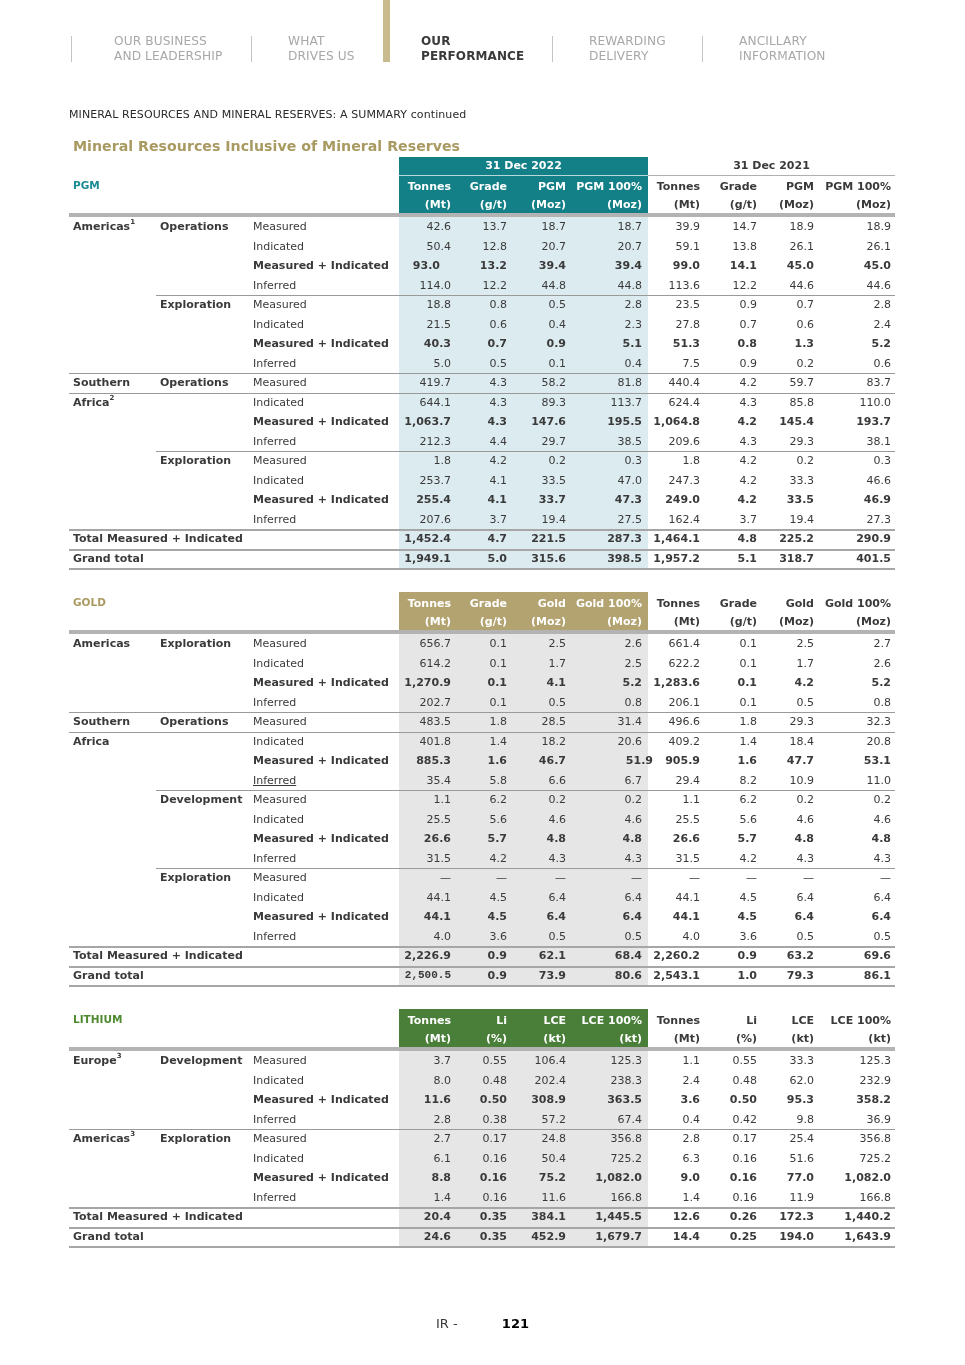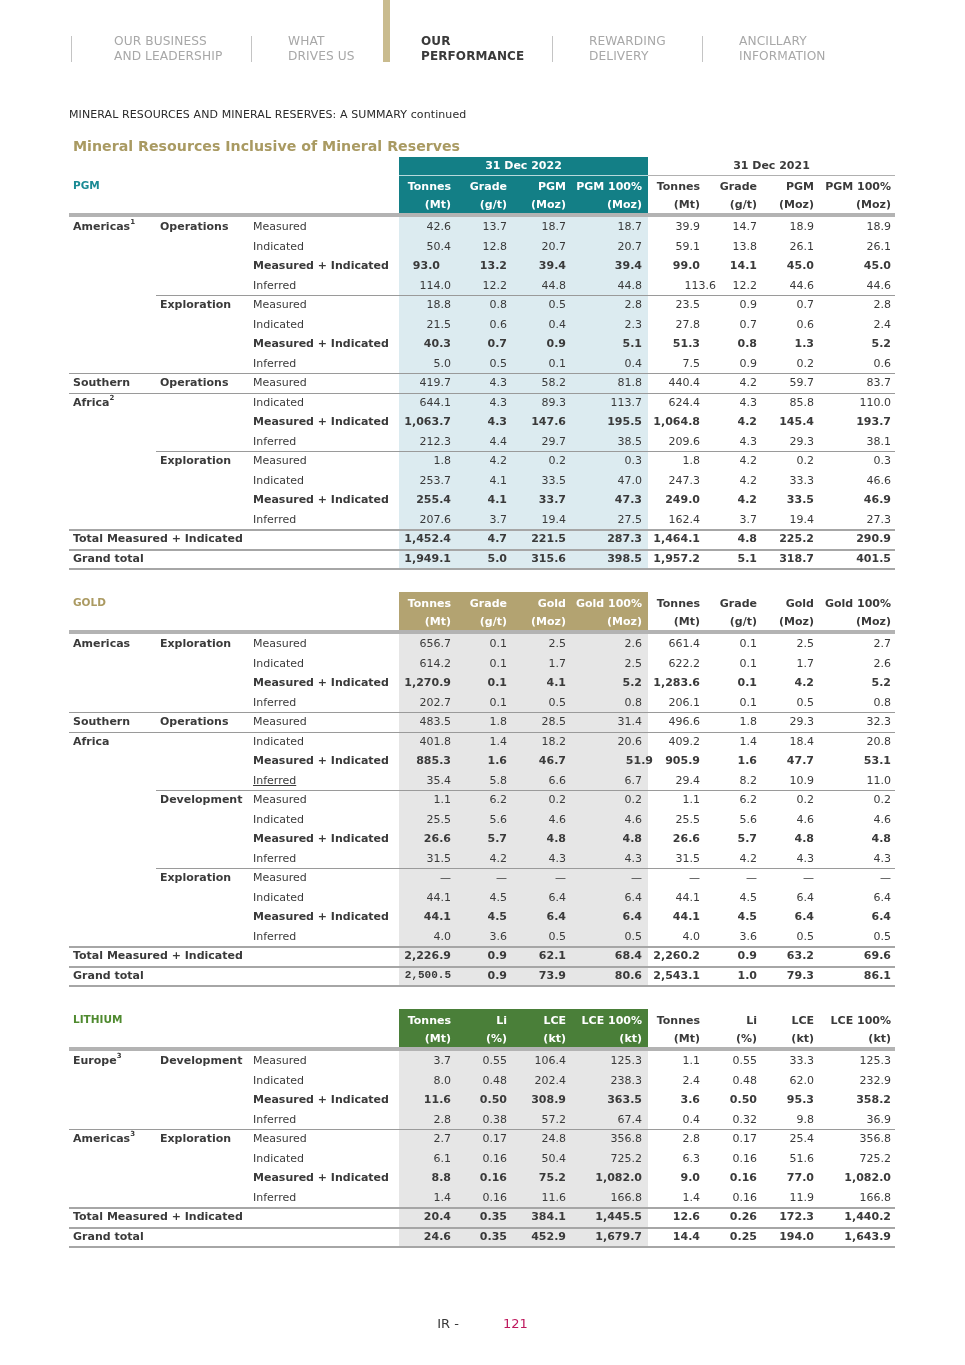--- a/index.html
+++ b/index.html
@@ -42,21 +42,21 @@
   .row.bold .v { font-weight: bold; }
   .row.bold-values .v { font-weight: bold; }
   .shade { position: absolute; left: 330px; top: 0; width: 249px; height: 100%; }
   .rule-thin { position: absolute; height: 1px; background: #9a9a9a; }
   .rule-total { position: absolute; left: 0; width: 826px; height: 2px; background: #a6a6a6; }
 
   sup { font-size: 7px; vertical-align: top; line-height: 10px; }
 
   .footer { position: absolute; top: 1316px; left: 0; width: 965px; text-align: center; font-size: 13px; }
   .footer .ir { color: #3a3a3a; }
-  .footer .pg { color: #be185d; font-weight: normal; margin-left: 40px; }
+  .footer .pg { color: #000000; font-weight: bold; margin-left: 40px; }
 </style>
 </head>
 <body>
 
 <div class="topnav">
   <div class="nav-sep" style="left:71px"></div>
   <div class="nav-item" style="left:114px">
     <div>OUR BUSINESS</div>
     <div>AND LEADERSHIP</div>
   </div>
@@ -167,21 +167,21 @@
         <span class="v" style="right: 81px;">45.0</span>
         <span class="v" style="right: 4px;">45.0</span>
       </div>
       <div class="row">
         <div class="shade" style="background: rgb(220, 235, 240);"></div>
         <span class="cat">Inferred</span>
         <span class="v" style="right: 444px;">114.0</span>
         <span class="v" style="right: 388px;">12.2</span>
         <span class="v" style="right: 329px;">44.8</span>
         <span class="v" style="right: 253px;">44.8</span>
-        <span class="v" style="right: 179px;">113.6</span>
+        <span class="v" style="right: 195px;">113.6</span>
         <span class="v" style="right: 138px;">12.2</span>
         <span class="v" style="right: 81px;">44.6</span>
         <span class="v" style="right: 4px;">44.6</span>
       </div>
       <div class="row">
         <div class="shade" style="background: rgb(220, 235, 240);"></div>
         <div class="rule-thin" style="left: 87px; width: 739px; top: 0px;"></div>
         <span class="stage">Exploration</span>
         <span class="cat">Measured</span>
         <span class="v" style="right: 444px;">18.8</span>
@@ -712,21 +712,21 @@
         <span class="v" style="right: 4px;">358.2</span>
       </div>
       <div class="row">
         <div class="shade" style="background: rgb(230, 230, 230);"></div>
         <span class="cat">Inferred</span>
         <span class="v" style="right: 444px;">2.8</span>
         <span class="v" style="right: 388px;">0.38</span>
         <span class="v" style="right: 329px;">57.2</span>
         <span class="v" style="right: 253px;">67.4</span>
         <span class="v" style="right: 195px;">0.4</span>
-        <span class="v" style="right: 138px;">0.32</span>
+        <span class="v" style="right: 138px;">0.42</span>
         <span class="v" style="right: 81px;">9.8</span>
         <span class="v" style="right: 4px;">36.9</span>
       </div>
       <div class="row">
         <div class="shade" style="background: rgb(230, 230, 230);"></div>
         <div class="rule-thin" style="left: 0px; width: 826px; top: 0px;"></div>
         <span class="region"><span>Americas</span><sup>3</sup></span>
         <span class="stage">Exploration</span>
         <span class="cat">Measured</span>
         <span class="v" style="right: 444px;">2.7</span>

